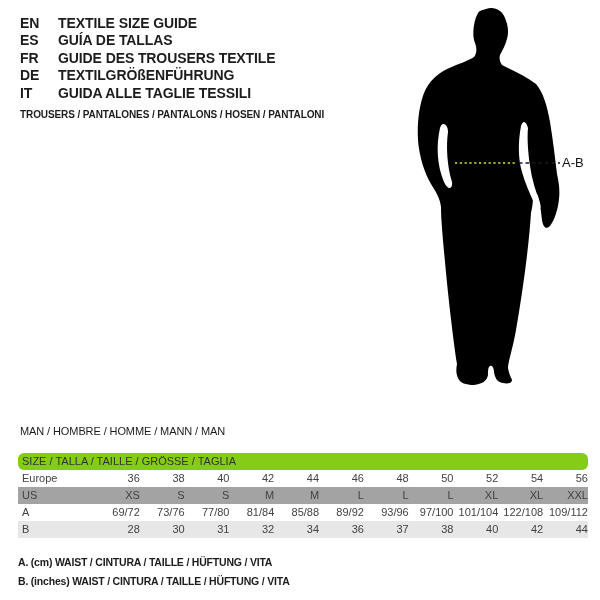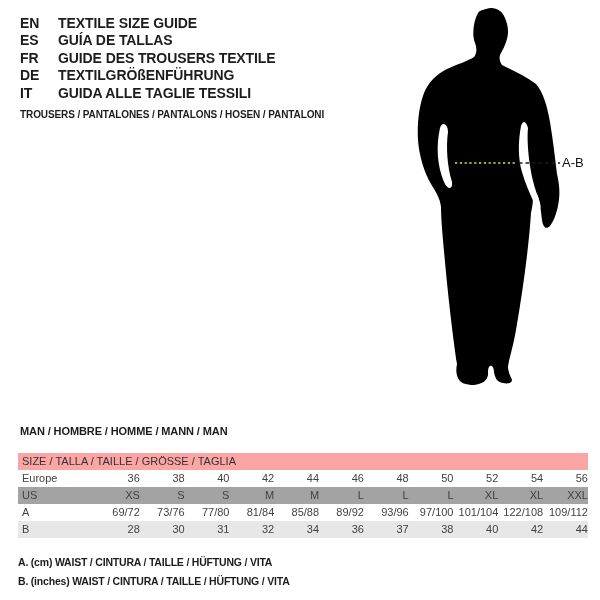--- a/index.html
+++ b/index.html
@@ -15,21 +15,21 @@
   .lang-row { display:flex; line-height:17.4px; font-size:14px; font-weight:700; letter-spacing:-0.1px; }
   .lang-code { width:38px; flex:0 0 38px; }
 
   
   #garment-title { left:20px; top:109px; font-size:10px; font-weight:700; letter-spacing:-0.1px; }
 
   
   #figure-wrap { left:390px; top:0; width:210px; height:420px; }
 
   
-  #section-title { left:20px; top:425px; font-size:11px; font-weight:700; letter-spacing:-0.1px; }
+  #section-title { left:20px; top:425px; font-size:11px; font-weight:400; letter-spacing:-0.1px; }
 
   
   #size-table { left:18px; top:453px; width:570px; font-size:11px; color:#424242; }
   #table-header { height:17px; line-height:17px; padding-left:4px; color:#333333; font-size:11px; }
   .trow { display:flex; height:17px; line-height:17px; }
   .tlabel { width:77px; flex:0 0 77px; padding-left:4px; box-sizing:border-box; text-align:left; }
   .tcell { flex:1 1 0; text-align:right; }
 
   
   #footnotes { left:18px; top:553px; font-size:10.5px; font-weight:700; line-height:18.5px; letter-spacing:-0.2px; color:#1c1c1c; }
@@ -115,21 +115,21 @@
       C 136 121 133 120 131 126 Z"></path>
     <line id="measure-line-on-body" x1="65" y1="163" x2="127" y2="163" stroke="#dce23d" stroke-width="1.6" stroke-dasharray="2.2 2.6"></line>
     <line id="measure-line-ext" x1="129" y1="163" x2="170" y2="163" stroke="#1a1a1a" stroke-width="1.4" stroke-dasharray="3.5 3"></line>
     <text x="172" y="167" font-size="13" fill="#111111">A-B</text>
   </svg>
 </div>
 
 <div id="section-title" class="abs">MAN / HOMBRE / HOMME / MANN / MAN</div>
 
 <div id="size-table" class="abs">
-  <div id="table-header" style="background: #fca5a5;">SIZE / TALLA / TAILLE / GRÖSSE / TAGLIA</div>
+  <div id="table-header" style="background: #84cc16; border-radius: 6px;">SIZE / TALLA / TAILLE / GRÖSSE / TAGLIA</div>
   <div id="size-rows">
       <div class="trow">
         <div class="tlabel">Europe</div>
         <div class="tcell">36</div>
         <div class="tcell">38</div>
         <div class="tcell">40</div>
         <div class="tcell">42</div>
         <div class="tcell">44</div>
         <div class="tcell">46</div>
         <div class="tcell">48</div>

